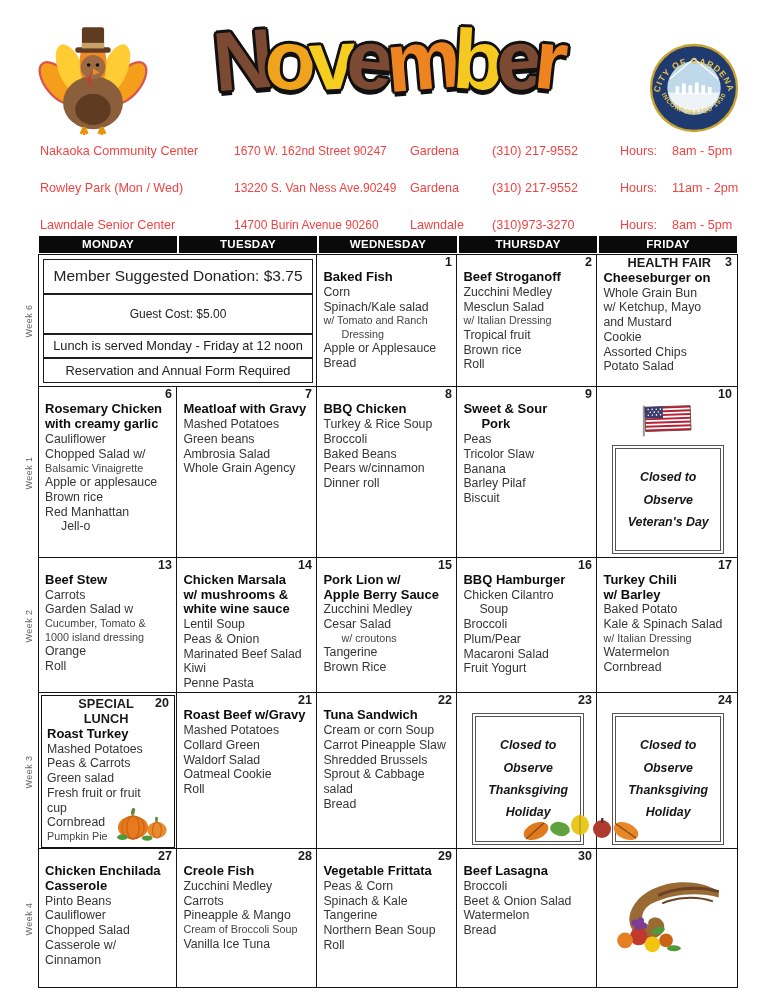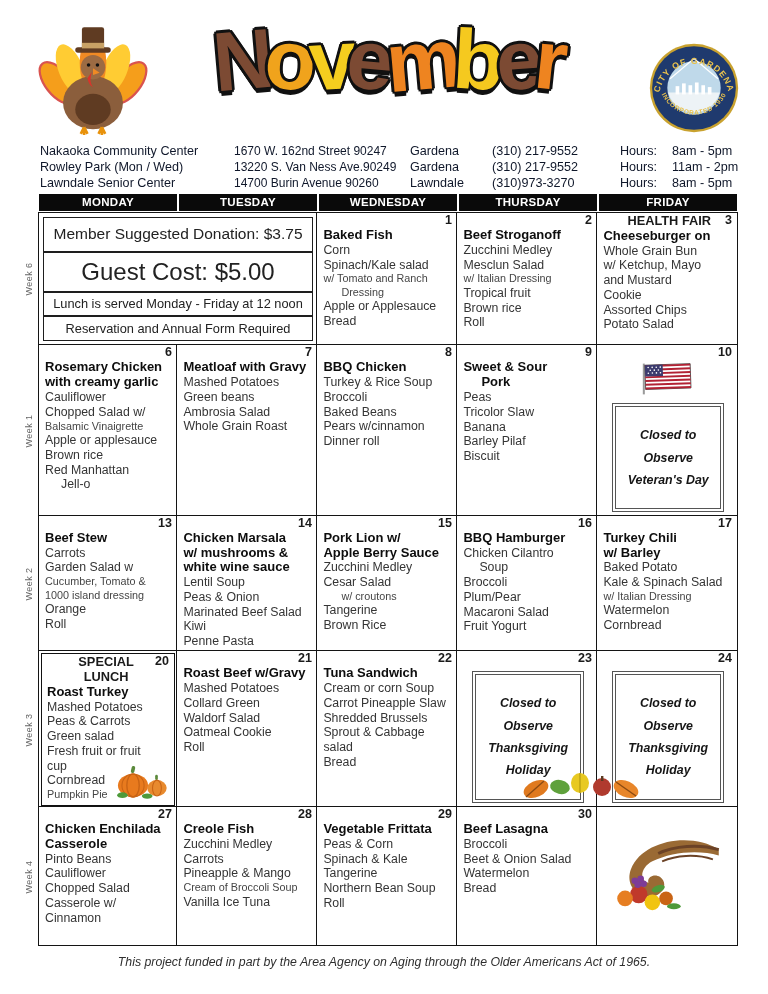--- a/index.html
+++ b/index.html
@@ -12,21 +12,21 @@
   .top-header{position:relative;height:128px;}
   .turkey{position:absolute;left:34px;top:14px;width:118px;height:122px;}
   .month-title{position:absolute;left:142px;top:16px;width:496px;text-align:center;
     font-weight:700;font-size:84px;line-height:1.05;white-space:nowrap;}
   .tl{display:inline-block;margin:0 -4px;
     text-shadow:3px 0 0 #111,-3px 0 0 #111,0 3px 0 #111,0 -3px 0 #111,
       2px 2px 0 #111,-2px 2px 0 #111,2px -2px 0 #111,-2px -2px 0 #111,0 5px 0 #111;}
   .seal{position:absolute;right:28px;top:42px;width:92px;height:92px;}
   
   .locations{display:grid;grid-template-columns:194px 176px 82px 128px 52px 1fr;
-    margin:16px 0 4px 40px;row-gap:2px;font-size:12.6px;color:#0f172a;align-items:baseline;}
+    margin:16px 0 4px 40px;row-gap:23px;font-size:12.6px;color:#ef4444;align-items:baseline;}
   .loc-address{font-size:12px;}
   .loc-hours-label{}
   
   .calendar{margin-left:20px;width:718px;}
   .day-header-row{display:grid;grid-template-columns:18px repeat(5,1fr);margin-bottom:1px;}
   .day-header{background:#0a0a0a;color:#fff;font-weight:700;font-size:11.5px;
     text-align:center;padding:2px 0 3px 0;margin:0 1px;letter-spacing:.3px;}
   .week-row{display:grid;grid-template-columns:18px repeat(5,1fr);position:relative;}
   .label-cell{display:flex;align-items:center;justify-content:center;background:#fff;}
   .vlabel{transform:rotate(-90deg);font-size:9px;color:#666;white-space:nowrap;letter-spacing:.4px;}
@@ -42,21 +42,21 @@
   .ln.title-ind{padding-left:18px;}
   .ln.item,.ln.item-ind{font-size:12.3px;color:#353535;line-height:1.2;}
   .ln.item-ind{padding-left:16px;}
   .ln.small,.ln.small-ind{font-size:10.8px;color:#454545;line-height:1.25;}
   .ln.small-ind{padding-left:18px;}
   
   .cell.info{display:flex;flex-direction:column;padding:4px;}
   .info-line{border:1.5px solid #1e1e1e;display:flex;align-items:center;justify-content:center;
     text-align:center;color:#222;}
   .info-line.md{font-size:15.5px;flex:1.3;}
-  .info-line.lg{font-size:24px;flex:1.5;}
+  .info-line.lg{font-size:12px;flex:1.5;}
   .info-line.sm{font-size:12.8px;flex:.9;}
   
   .closed-box{margin:8px 12px 4px 12px;border:1.3px solid #555;outline:1.5px solid #555;
     outline-offset:2.5px;padding:17px 2px;text-align:center;background:#fff;}
   .closed-line{font-style:italic;font-weight:700;font-size:12.4px;line-height:1.8;color:#161616;}
   .closed-icon{text-align:center;height:36px;margin-top:2px;}
   .closed-icon svg{height:34px;}
   
   .cell.boxed{padding:2px;}
   .inner-box{border:1.6px solid #111;height:calc(100% - 4px);padding:1px 4px 2px 5px;position:relative;}
@@ -223,21 +223,21 @@
           <div class="ln item-ind">Jell-o</div>
         </div>
         <div class="cell menu">
           <div class="cell-top">
             <div class="day-num">7</div>
           </div>
           <div class="ln title">Meatloaf with Gravy</div>
           <div class="ln item">Mashed Potatoes</div>
           <div class="ln item">Green beans</div>
           <div class="ln item">Ambrosia Salad</div>
-          <div class="ln item">Whole Grain Roast</div>
+          <div class="ln item">Whole Grain Agency</div>
         </div>
         <div class="cell menu">
           <div class="cell-top">
             <div class="day-num">8</div>
           </div>
           <div class="ln title">BBQ Chicken</div>
           <div class="ln item">Turkey &amp; Rice Soup</div>
           <div class="ln item">Broccoli</div>
           <div class="ln item">Baked Beans</div>
           <div class="ln item">Pears w/cinnamon</div>

